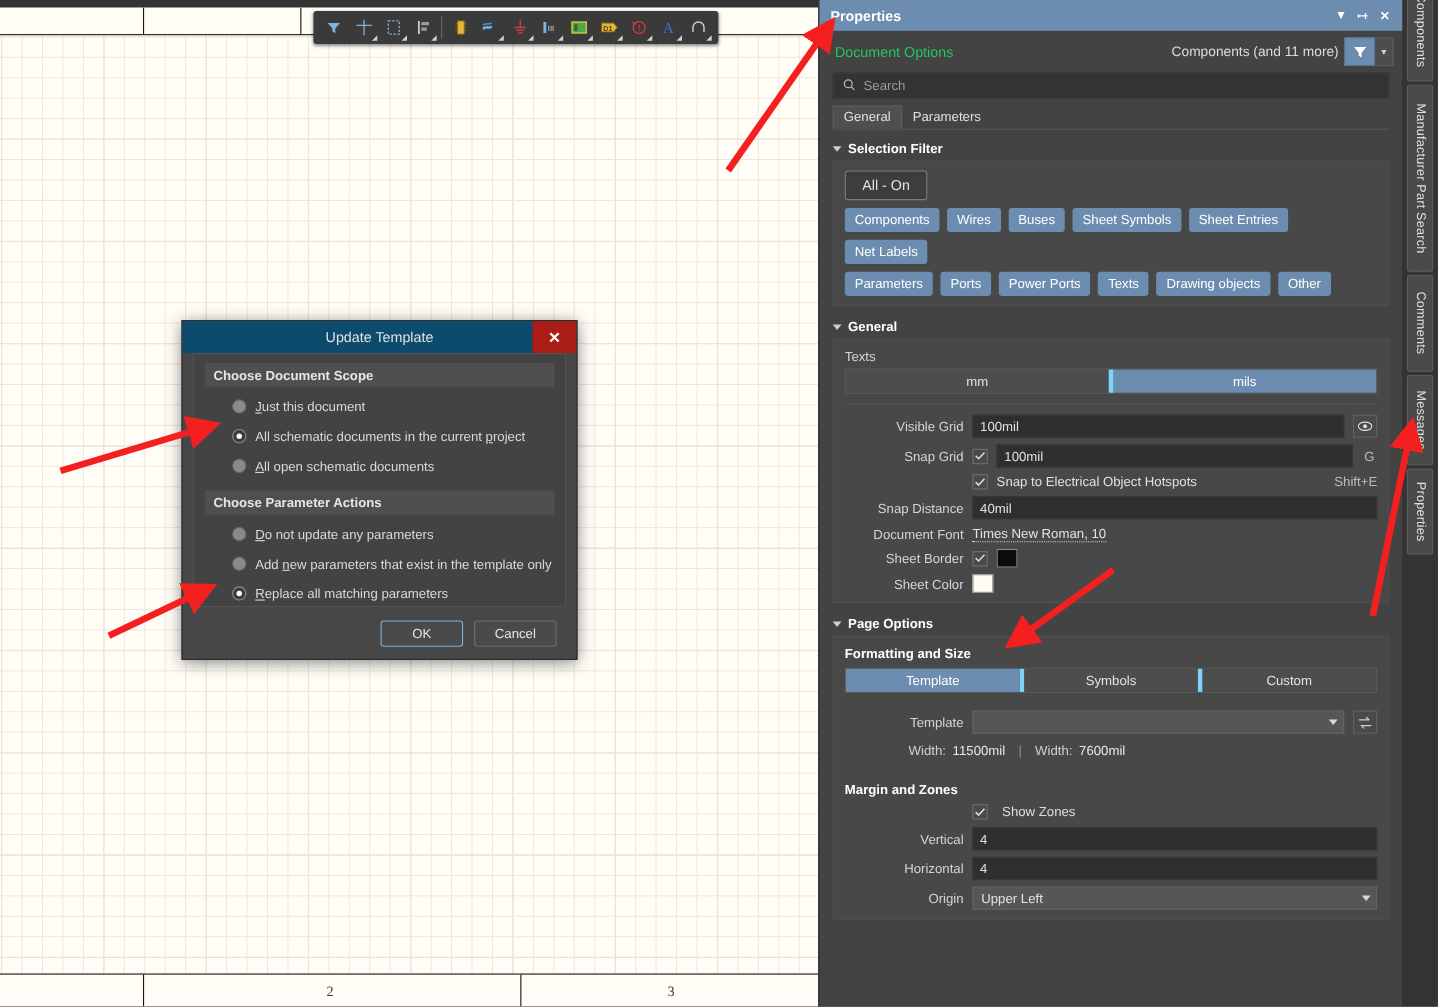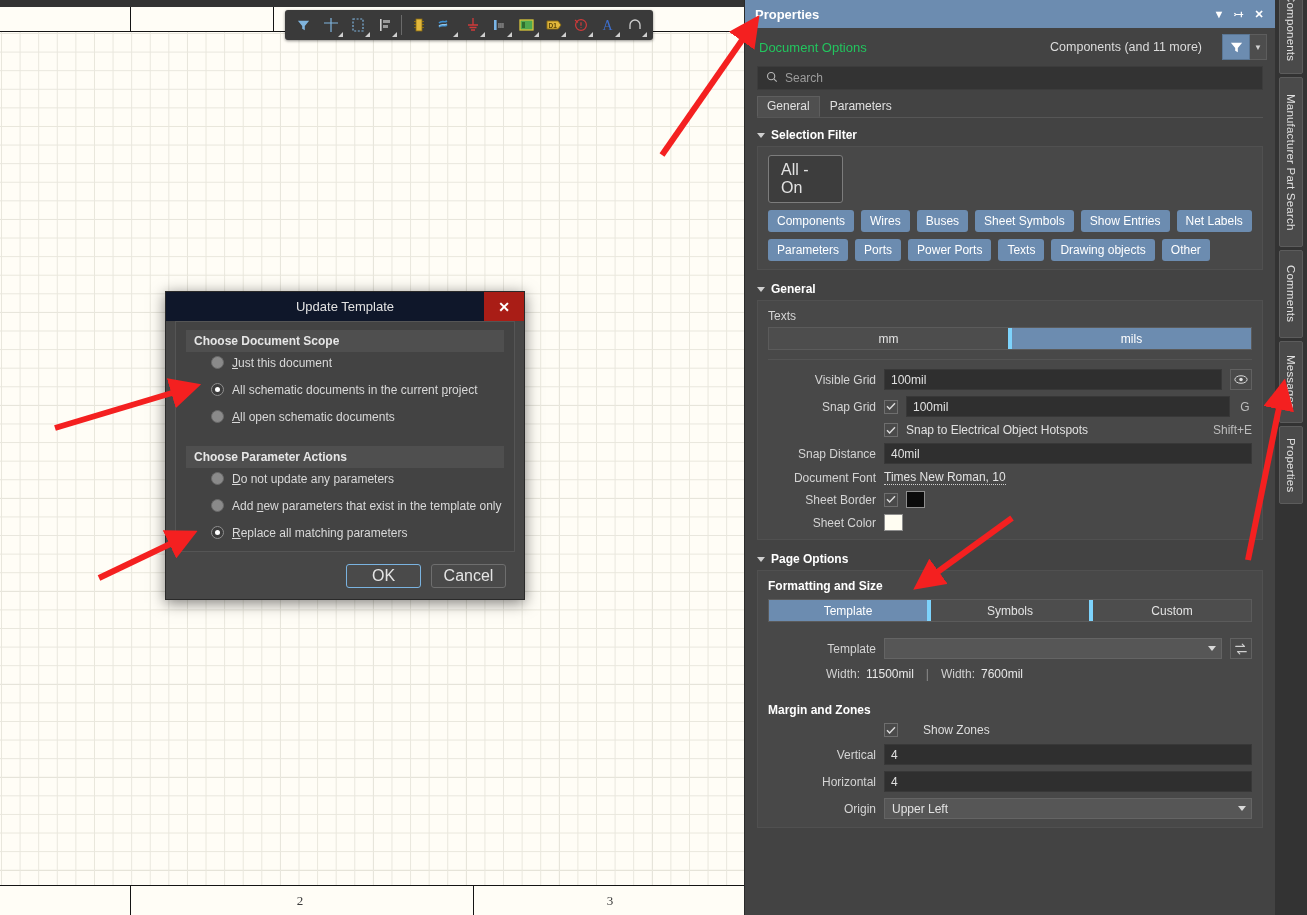--- a/index.html
+++ b/index.html
@@ -86,21 +86,21 @@
   .dialog {
     position: absolute; left: 165px; top: 291px;
     width: 360px; height: 309px;
     background: #474747;
     border: 1px solid #2a2a2a;
     box-shadow: 0 3px 14px rgba(0,0,0,0.5);
     z-index: 60;
   }
   .dlg-title {
     height: 29px; position: relative;
-    background: #0f172a;
+    background: #0c4a6e;
     display: flex; align-items: center; justify-content: center;
   }
   .dlg-title-text { font-size: 13px; color: #e2e2e2; }
   .dlg-close {
     position: absolute; right: 0; top: 0;
     width: 40px; height: 29px;
     background: #a91d16;
     color: #ffffff;
     display: flex; align-items: center; justify-content: center;
     font-size: 14px; font-weight: bold;
@@ -114,21 +114,21 @@
   }
   .group-head {
     background: #4f4f4f;
     height: 22px;
     display: flex; align-items: center;
     padding-left: 8px;
     font-size: 12px; font-weight: bold; color: #e6e6e6;
     margin-bottom: 4px;
   }
   .radio-row {
-    display: flex; align-items: flex-start;
+    display: flex; align-items: center;
     height: 27px;
     padding-left: 25px;
     font-size: 12px; color: #d9d9d9;
     cursor: pointer;
   }
   .radio {
     width: 13px; height: 13px; border-radius: 50%;
     background: #8a8a8a;
     margin-right: 8px;
     flex: 0 0 auto;
@@ -149,21 +149,21 @@
     position: absolute; left: 0; right: 0; bottom: 0;
     height: 47px;
     display: flex; align-items: center; justify-content: flex-end;
     padding-right: 18px; gap: 10px;
   }
   .dlg-btn {
     width: 75px; height: 24px;
     background: #4a4a4a;
     border: 1px solid #6e6e6e;
     border-radius: 3px;
-    color: #e4e4e4; font-size: 16px;
+    color: #e4e4e4; font-size: 12px;
     display: flex; align-items: center; justify-content: center;
     cursor: pointer;
   }
   .dlg-btn.primary { border: 1px solid #7ab3e0; }
 
   
   .panel {
     position: absolute; left: 744px; top: 0;
     width: 531px; height: 915px;
     background: #434343;
@@ -182,21 +182,21 @@
     display: flex; align-items: center; justify-content: center;
     color: #ffffff; font-size: 11px; cursor: pointer;
   }
   .doc-opts-row {
     height: 38px;
     display: flex; align-items: center;
     padding: 0 8px 0 14px;
   }
   .doc-opts-title { font-size: 13px; color: #22c55e; }
   .doc-opts-row .spacer { flex: 1; }
-  .filter-count { font-size: 12.5px; color: #dcdcdc; margin-right: 20px; }
+  .filter-count { font-size: 12.5px; color: #dcdcdc; margin-right: 5px; }
   .filter-btn {
     width: 28px; height: 26px;
     background: #6c8cb0;
     border: 1px solid #5a7694;
     display: flex; align-items: center; justify-content: center;
     cursor: pointer;
   }
   .filter-drop {
     width: 17px; height: 26px;
     background: #4d4d4d;
@@ -272,21 +272,21 @@
   }
   .chip-allon {
     background: #3d3d3d;
     border: 1px solid #7c7c7c;
     color: #e2e2e2;
     border-radius: 3px;
     padding: 5px 12px;
     width: 75px;
     justify-content: center;
     display: inline-flex;
-    font-size: 16px;
+    font-size: 13px;
     cursor: pointer;
   }
   .chip-row { display: flex; flex-wrap: wrap; gap: 7px; margin-top: 7px; }
 
   .units-label { font-size: 12px; color: #d5d5d5; margin-bottom: 4px; }
   .seg {
     display: flex; width: 100%;
     border: 1px solid #5b5b5b;
   }
   .seg-item {
@@ -373,21 +373,21 @@
   .wh-row {
     display: flex; align-items: center;
     font-size: 12px; color: #d8d8d8;
     margin-top: 8px;
     padding-left: 58px;
     gap: 6px;
   }
   .wh-label { color: #d0d0d0; }
   .wh-val { color: #e8e8e8; }
   .wh-sep { color: #8d8d8d; margin: 0 6px; }
-  .cb-row { display: flex; align-items: center; gap: 25px; padding-left: 116px; margin-bottom: 7px; }
+  .cb-row { display: flex; align-items: center; gap: 13px; padding-left: 116px; margin-bottom: 7px; }
   .cb-text { font-size: 12px; color: #dedede; }
 
   
   .vtabs {
     position: absolute; left: 1275px; top: 0;
     width: 32px; height: 915px;
     background: #333333;
     padding-top: 2px;
   }
   .vtab {
@@ -620,21 +620,21 @@
       <span class="tri"></span>
       <span>Selection Filter</span>
     </div>
     <div class="section-body">
       <div class="chip-allon">All - On</div>
       <div class="chip-row">
         <span class="chip">Components</span>
         <span class="chip">Wires</span>
         <span class="chip">Buses</span>
         <span class="chip">Sheet Symbols</span>
-        <span class="chip">Show Entries</span>
+        <span class="chip">Sheet Entries</span>
         <span class="chip">Net Labels</span>
       </div>
       <div class="chip-row">
         <span class="chip">Parameters</span>
         <span class="chip">Ports</span>
         <span class="chip">Power Ports</span>
         <span class="chip">Texts</span>
         <span class="chip">Drawing objects</span>
         <span class="chip">Other</span>
       </div>

